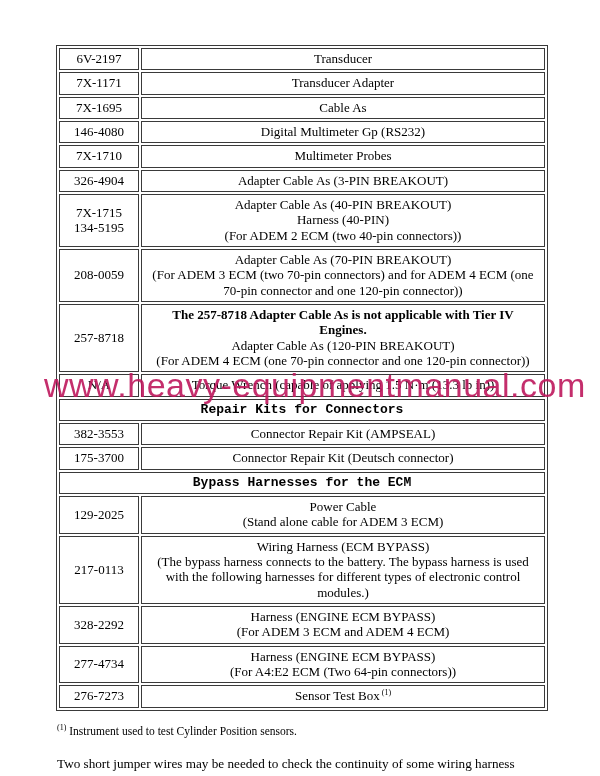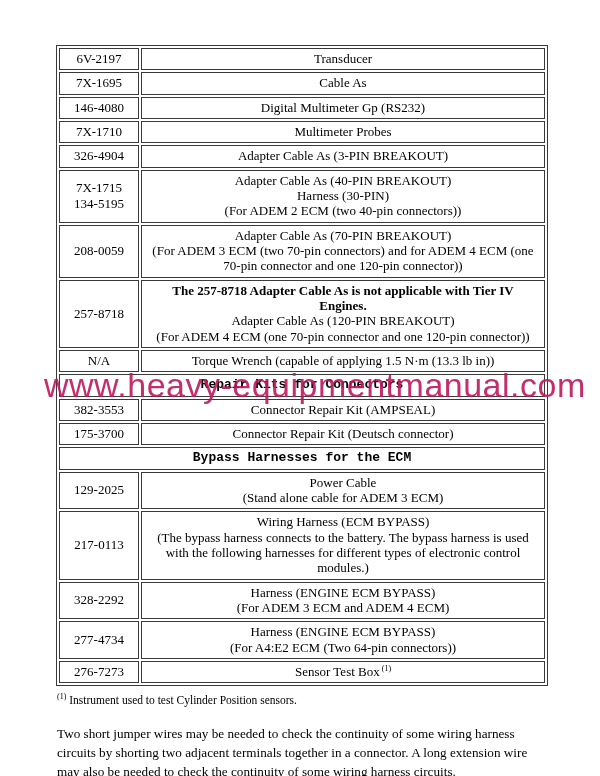--- a/index.html
+++ b/index.html
@@ -48,21 +48,21 @@
     font-family: Liberation Mono, monospace;
   }
   .desc-line { margin: 0; text-align: center; }
   .desc-line.bold { font-weight: bold; }
   sup.fn-sup {
     font-size: 8px;
     vertical-align: super;
     line-height: 0;
   }
   .footnote {
-    margin: 7px 0 0 1px;
+    margin: 13px 0 0 1px;
     font-size: 11.5px;
     line-height: 1.3;
   }
   .footnote sup {
     font-size: 8px;
     line-height: 0;
   }
   .body-paragraph {
     margin: 17px 0 0 1px;
     width: 492px;
@@ -91,20 +91,26 @@
 
     <table class="parts">
       <tbody>
           <tr>
             <td class="part-cell">6V-2197</td>
             <td class="desc-cell">
               <div class="desc-line">Transducer</div>
             </td>
           </tr>
           <tr>
+            <td class="part-cell">7X-1171</td>
+            <td class="desc-cell">
+              <div class="desc-line">Transducer Adapter</div>
+            </td>
+          </tr>
+          <tr>
             <td class="part-cell">7X-1695</td>
             <td class="desc-cell">
               <div class="desc-line">Cable As</div>
             </td>
           </tr>
           <tr>
             <td class="part-cell">146-4080</td>
             <td class="desc-cell">
               <div class="desc-line">Digital Multimeter Gp (RS232)</div>
             </td>
@@ -118,21 +124,21 @@
           <tr>
             <td class="part-cell">326-4904</td>
             <td class="desc-cell">
               <div class="desc-line">Adapter Cable As (3-PIN BREAKOUT)</div>
             </td>
           </tr>
           <tr>
             <td class="part-cell">7X-1715<br>134-5195</td>
             <td class="desc-cell">
               <div class="desc-line">Adapter Cable As (40-PIN BREAKOUT)</div>
-              <div class="desc-line">Harness (30-PIN)</div>
+              <div class="desc-line">Harness (40-PIN)</div>
               <div class="desc-line">(For ADEM 2 ECM (two 40-pin connectors))</div>
             </td>
           </tr>
           <tr>
             <td class="part-cell">208-0059</td>
             <td class="desc-cell">
               <div class="desc-line">Adapter Cable As (70-PIN BREAKOUT)</div>
               <div class="desc-line">(For ADEM 3 ECM (two 70-pin connectors) and for ADEM 4 ECM (one 70-pin connector and one 120-pin connector))</div>
             </td>
           </tr>

